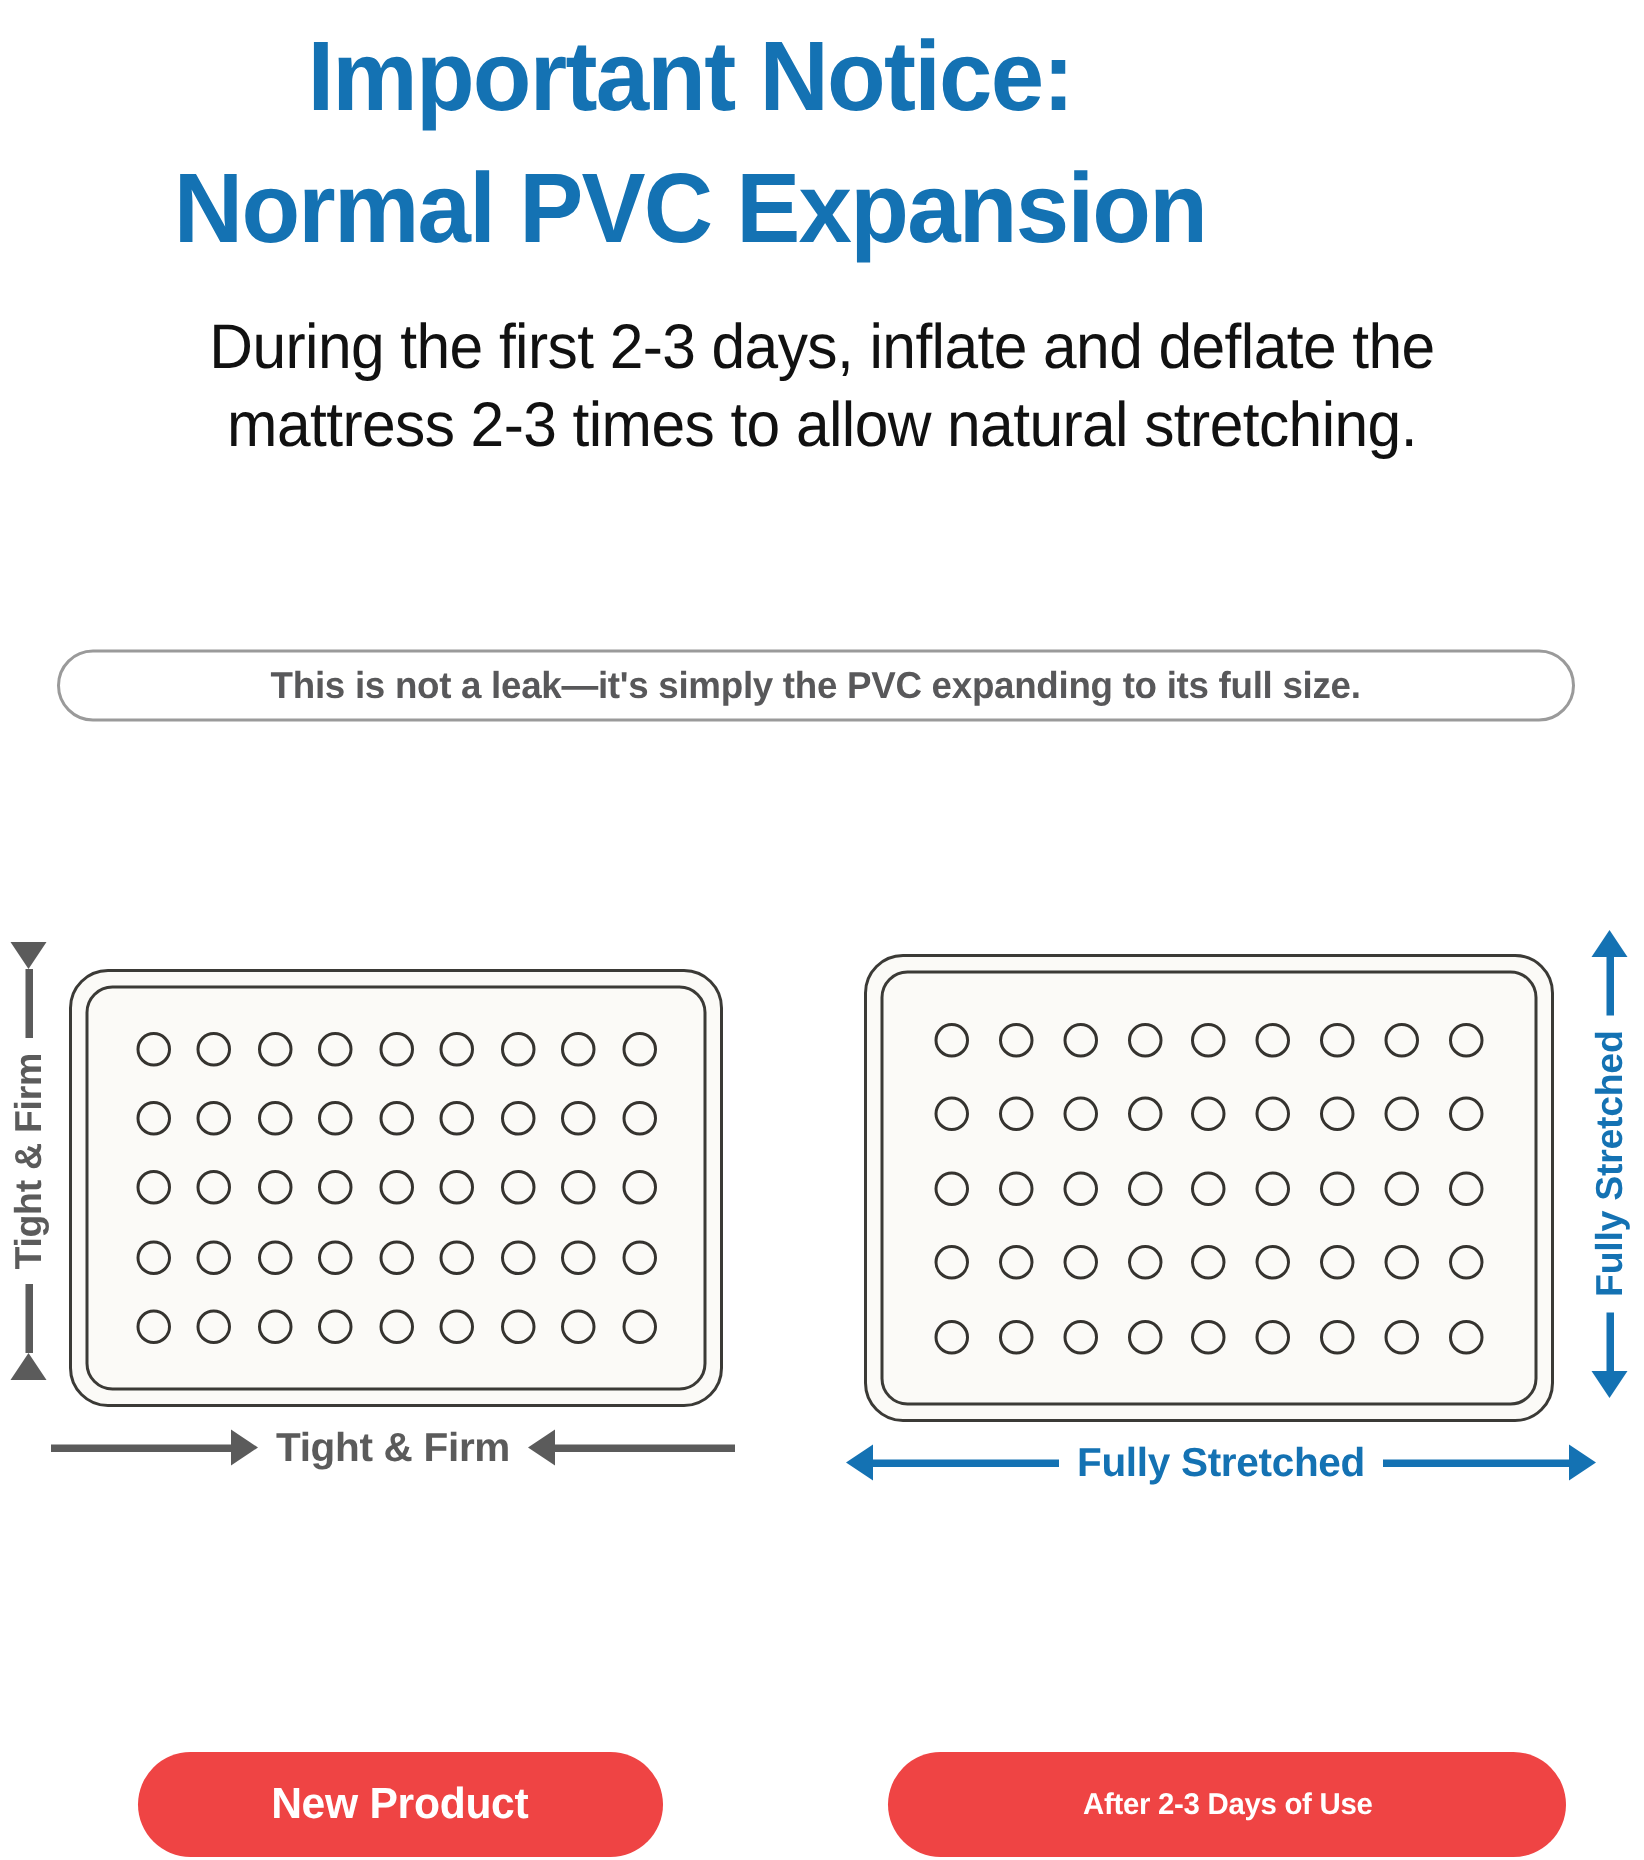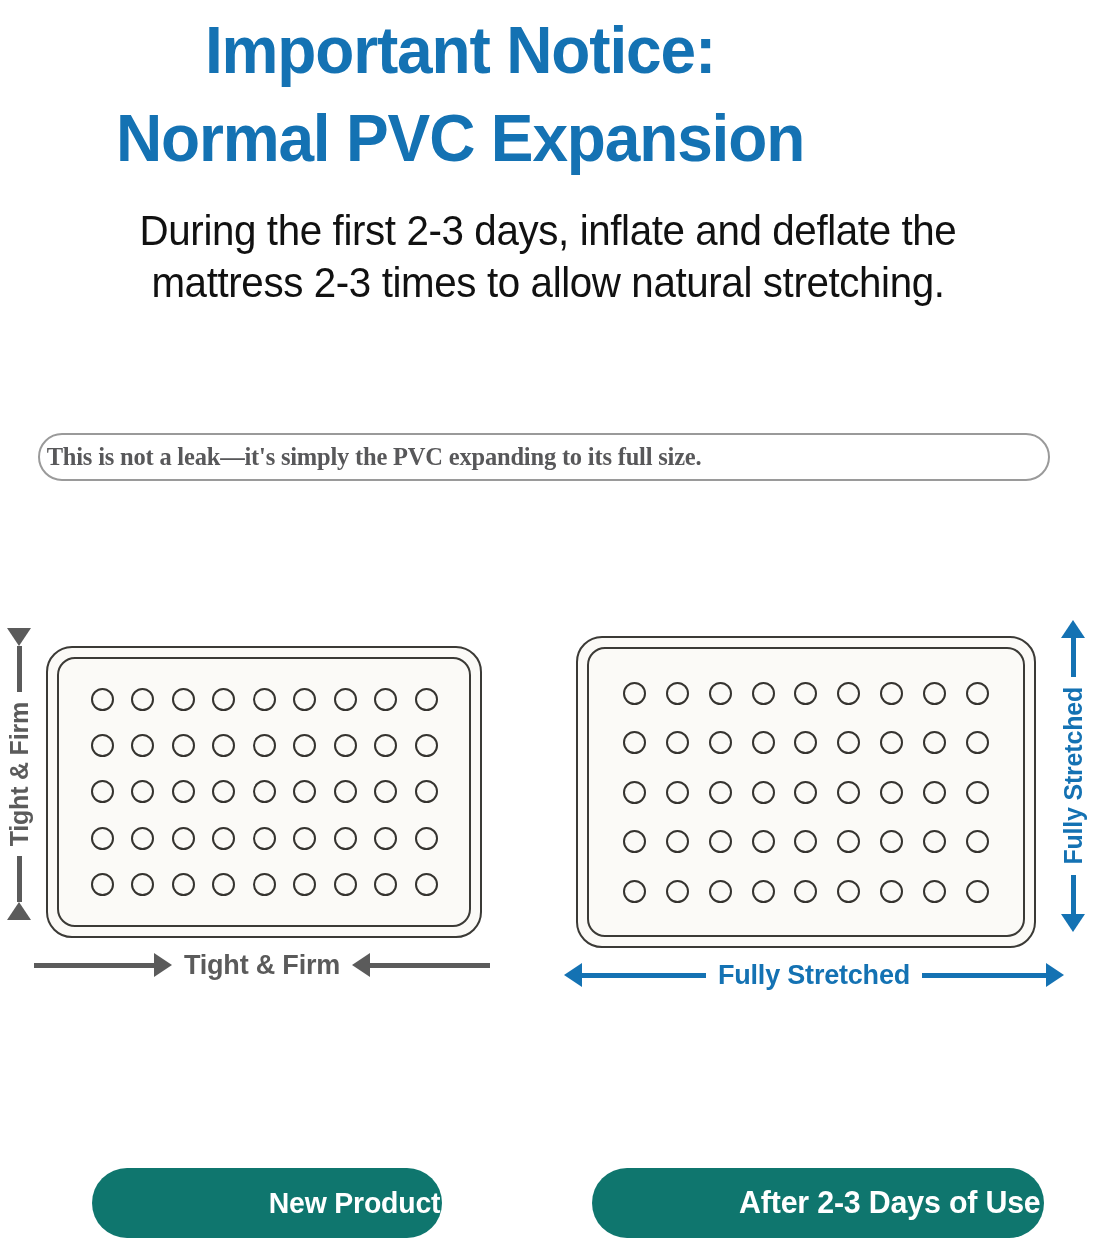--- a/index.html
+++ b/index.html
@@ -57,21 +57,21 @@
     position: absolute;
     left: 38px;
     top: 433px;
     width: 1012px;
     height: 48px;
     box-sizing: border-box;
     border: 2px solid #9a9a9a;
     border-radius: 26px;
     display: flex;
     align-items: center;
-    font-family: Liberation Serif, serif;
+    justify-content: center;
   }
   .pill-text {
     color: #58585a;
     font-weight: 700;
     font-size: 25px;
     letter-spacing: -0.2px;
     white-space: nowrap;
     transform: scaleX(0.98);
   }
 
@@ -199,35 +199,35 @@
     writing-mode: vertical-rl;
     transform: rotate(180deg);
     padding: 10px 0;
     letter-spacing: -0.2px;
     flex: 0 0 auto;
   }
 
   
   .btn {
     position: absolute;
-    background: #0f766e;
+    background: #ef4444;
     border-radius: 40px;
     display: flex;
     align-items: center;
-    justify-content: flex-end;
+    justify-content: center;
     color: #ffffff;
     font-weight: 700;
     letter-spacing: -0.2px;
     border: none;
     cursor: pointer;
     padding: 0;
   }
   .btn span { transform: scaleX(0.98); white-space: nowrap; }
   .btn-new   { left: 92px;  top: 1168px; width: 350px; height: 70px; font-size: 29px; }
-  .btn-after { left: 592px; top: 1168px; width: 452px; height: 70px; font-size: 31px; }
+  .btn-after { left: 592px; top: 1168px; width: 452px; height: 70px; font-size: 20px; }
 </style>
 </head>
 <body>
 
 <div class="heading-block">
   <div class="heading-line">Important Notice:</div>
   <div class="heading-line">Normal PVC Expansion</div>
 </div>
 
 <div class="subtitle-block">

